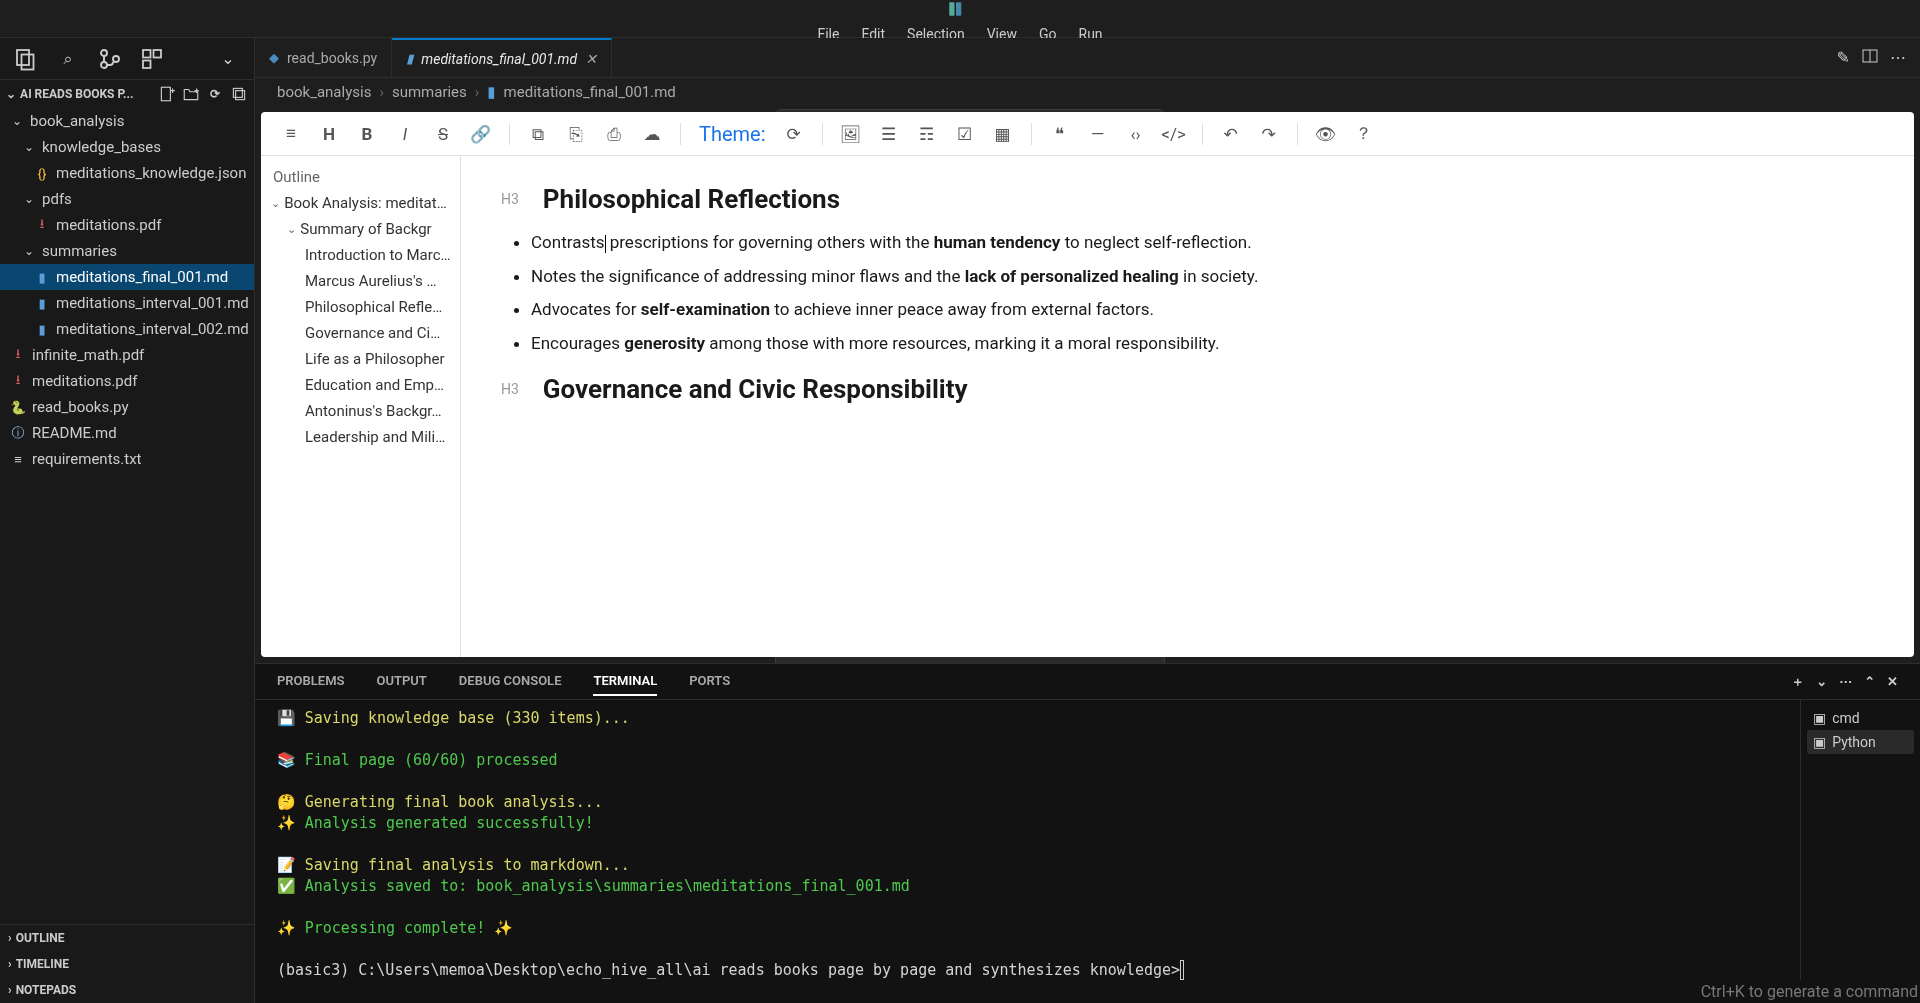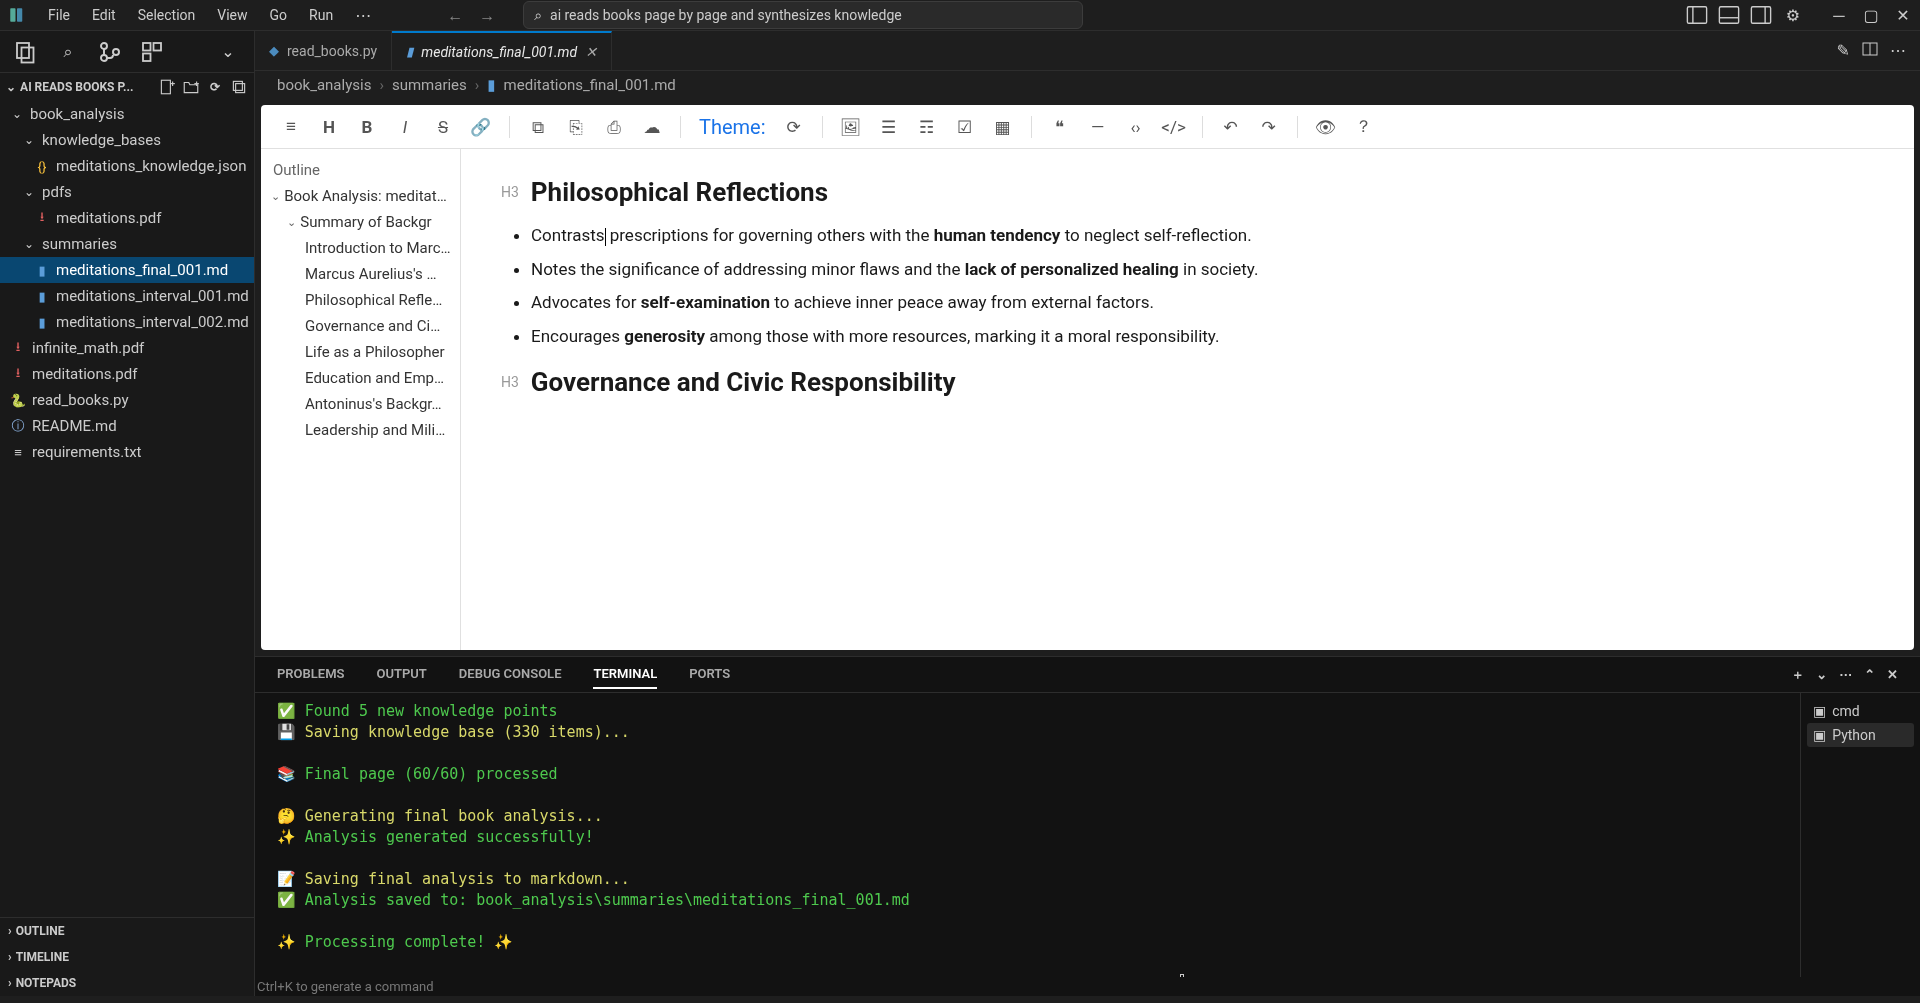--- a/index.html
+++ b/index.html
@@ -1,17 +1,17 @@
 <!DOCTYPE html>
 <html><head>
 <meta charset="utf-8">
 <style>
 * { box-sizing: border-box; margin: 0; padding: 0; }
 body { font-family: -apple-system,BlinkMacSystemFont,"Segoe UI",Roboto,sans-serif; background:#1e1e1e; color:#ccc; overflow:hidden; width:1920px; height:1003px; }
-.titlebar { height:31px; background:#1e1e1e; display:flex; align-items:center; padding:0 8px; gap:4px; border-bottom:1px solid #2d2d2d; }
+.titlebar { height:38px; background:#1e1e1e; display:flex; align-items:center; padding:0 8px; gap:4px; border-bottom:1px solid #2d2d2d;flex-direction:column; }
 .titlebar .logo { width:18px; height:18px; display:flex; align-items:center; justify-content:center; margin-right:8px; }
 .titlebar .menus { display:flex; gap:2px; }
 .titlebar .menu-item { padding:4px 10px; font-size:14px; color:#ccc; cursor:pointer; border-radius:4px; }
 .titlebar .ellipsis { padding:4px 8px; color:#ccc; cursor:pointer; }
 .titlebar .nav-arrows { display:flex; gap:8px; margin-left:60px; }
 .titlebar .nav-arrow { width:24px; height:24px; display:flex; align-items:center; justify-content:center; color:#888; cursor:pointer; }
 .titlebar .search { flex:0 0 560px; margin-left:20px; height:28px; background:#2a2a2a; border:1px solid #3c3c3c; border-radius:6px; display:flex; align-items:center; padding:0 10px; gap:8px; color:#ccc; font-size:14px; }
 .titlebar .right-icons { margin-left:auto; display:flex; gap:10px; align-items:center; }
 .titlebar .right-icons .ic { width:22px; height:22px; display:flex; align-items:center; justify-content:center; color:#ccc; cursor:pointer; }
 .titlebar .win-controls { display:flex; gap:14px; margin-left:16px; }
@@ -65,40 +65,40 @@
 .outline-pane { width:200px; border-right:1px solid #e0e0e0; padding:8px 0; font-size:14px; color:#333; overflow:hidden; }
 .outline-hdr { padding:4px 12px; color:#666; font-size:15px; }
 .out-item { padding:4px 8px; display:flex; align-items:center; gap:4px; cursor:pointer; white-space:nowrap; overflow:hidden; text-overflow:ellipsis; font-size:15px; }
 .out-item.d0 { padding-left:10px; }
 .out-item.d1 { padding-left:26px; }
 .out-item.d2 { padding-left:44px; }
 .out-item .caret { font-size:11px; color:#666; }
 .content-pane { flex:1; padding:10px 40px; color:#1a1a1a; font-size:17px; overflow:hidden; }
 .content-pane ul { margin-left:30px; margin-bottom:14px; }
 .content-pane li { margin-bottom:8px; line-height:1.5; }
-.content-pane h3 { font-size:26px; font-weight:700; margin:18px 0 16px 0; display:flex; align-items:center; gap:12px; }
+.content-pane h3 { font-size:26px; font-weight:700; margin:18px 0 16px 0; display:flex; align-items:center; gap:24px; }
 .content-pane h3 .htag { font-size:14px; color:#999; font-weight:400; }
 .cursor-caret { display:inline-block; width:1px; height:18px; background:#000; vertical-align:middle; }
 
 .panel { height:340px; background:#121212; border-top:1px solid #2d2d2d; display:flex; flex-direction:column; }
 .panel-tabs { height:36px; display:flex; align-items:center; gap:24px; padding:0 22px; border-bottom:1px solid #2d2d2d; font-size:13px; font-weight:600; color:#aaa; }
 .panel-tabs .ptab { cursor:pointer; padding:6px 0; }
 .panel-tabs .ptab.active { color:#fff; border-bottom:2px solid #fff; }
 .panel-tabs .pactions { margin-left:auto; display:flex; gap:12px; align-items:center; color:#ccc; }
 .panel-tabs .pactions .pa { cursor:pointer; }
 .panel-body { flex:1; display:flex; min-height:0; }
 .terminal { flex:1; padding:8px 22px; font-family:Consolas,monospace; font-size:15px; line-height:1.4; overflow:hidden; color:#ccc; }
 .terminal .line { white-space:pre; }
 .terminal .green { color:#4ec94e; }
 .terminal .yellow { color:#d9d96a; }
 .terminal .white { color:#d4d4d4; }
 .term-sidebar { width:120px; border-left:1px solid #2d2d2d; padding:6px; font-size:14px; }
 .term-sidebar .tsi { display:flex; align-items:center; gap:6px; padding:4px 6px; cursor:pointer; color:#ccc; border-radius:3px; }
 .term-sidebar .tsi.active { background:#2a2a2a; }
-.hint { text-align:left; font-size:13px; color:#777; padding:2px; }
+.hint { text-align:right; font-size:16px; color:#777; padding:2px; }
 
 svg { width:100%; height:100%; }
 </style>
 </head>
 <body>
 
 <div class="titlebar">
   <div class="logo">
       <svg viewBox="0 0 24 24">
         <rect x="3" y="3" width="7" height="18" fill="#5a9" rx="1"></rect>
@@ -404,21 +404,20 @@
         <div class="pactions">
           <span class="pa">＋</span>
           <span class="pa">⌄</span>
           <span class="pa">⋯</span>
           <span class="pa">⌃</span>
           <span class="pa">✕</span>
         </div>
       </div>
       <div class="panel-body">
         <div class="terminal" id="terminal">
-            <div class="line"><span>✅ </span><span class="green">Found 5 new knowledge points</span></div>
             <div class="line"><span>💾 </span><span class="yellow">Saving knowledge base (330 items)...</span></div>
             <div class="line">&nbsp;</div>
             <div class="line"><span>📚 </span><span class="green">Final page (60/60) processed</span></div>
             <div class="line">&nbsp;</div>
             <div class="line"><span>🤔 </span><span class="yellow">Generating final book analysis...</span></div>
             <div class="line"><span>✨ </span><span class="green">Analysis generated successfully!</span></div>
             <div class="line">&nbsp;</div>
             <div class="line"><span>📝 </span><span class="yellow">Saving final analysis to markdown...</span></div>
             <div class="line"><span>✅ </span><span class="green">Analysis saved to: book_analysis\summaries\meditations_final_001.md</span></div>
             <div class="line">&nbsp;</div>

